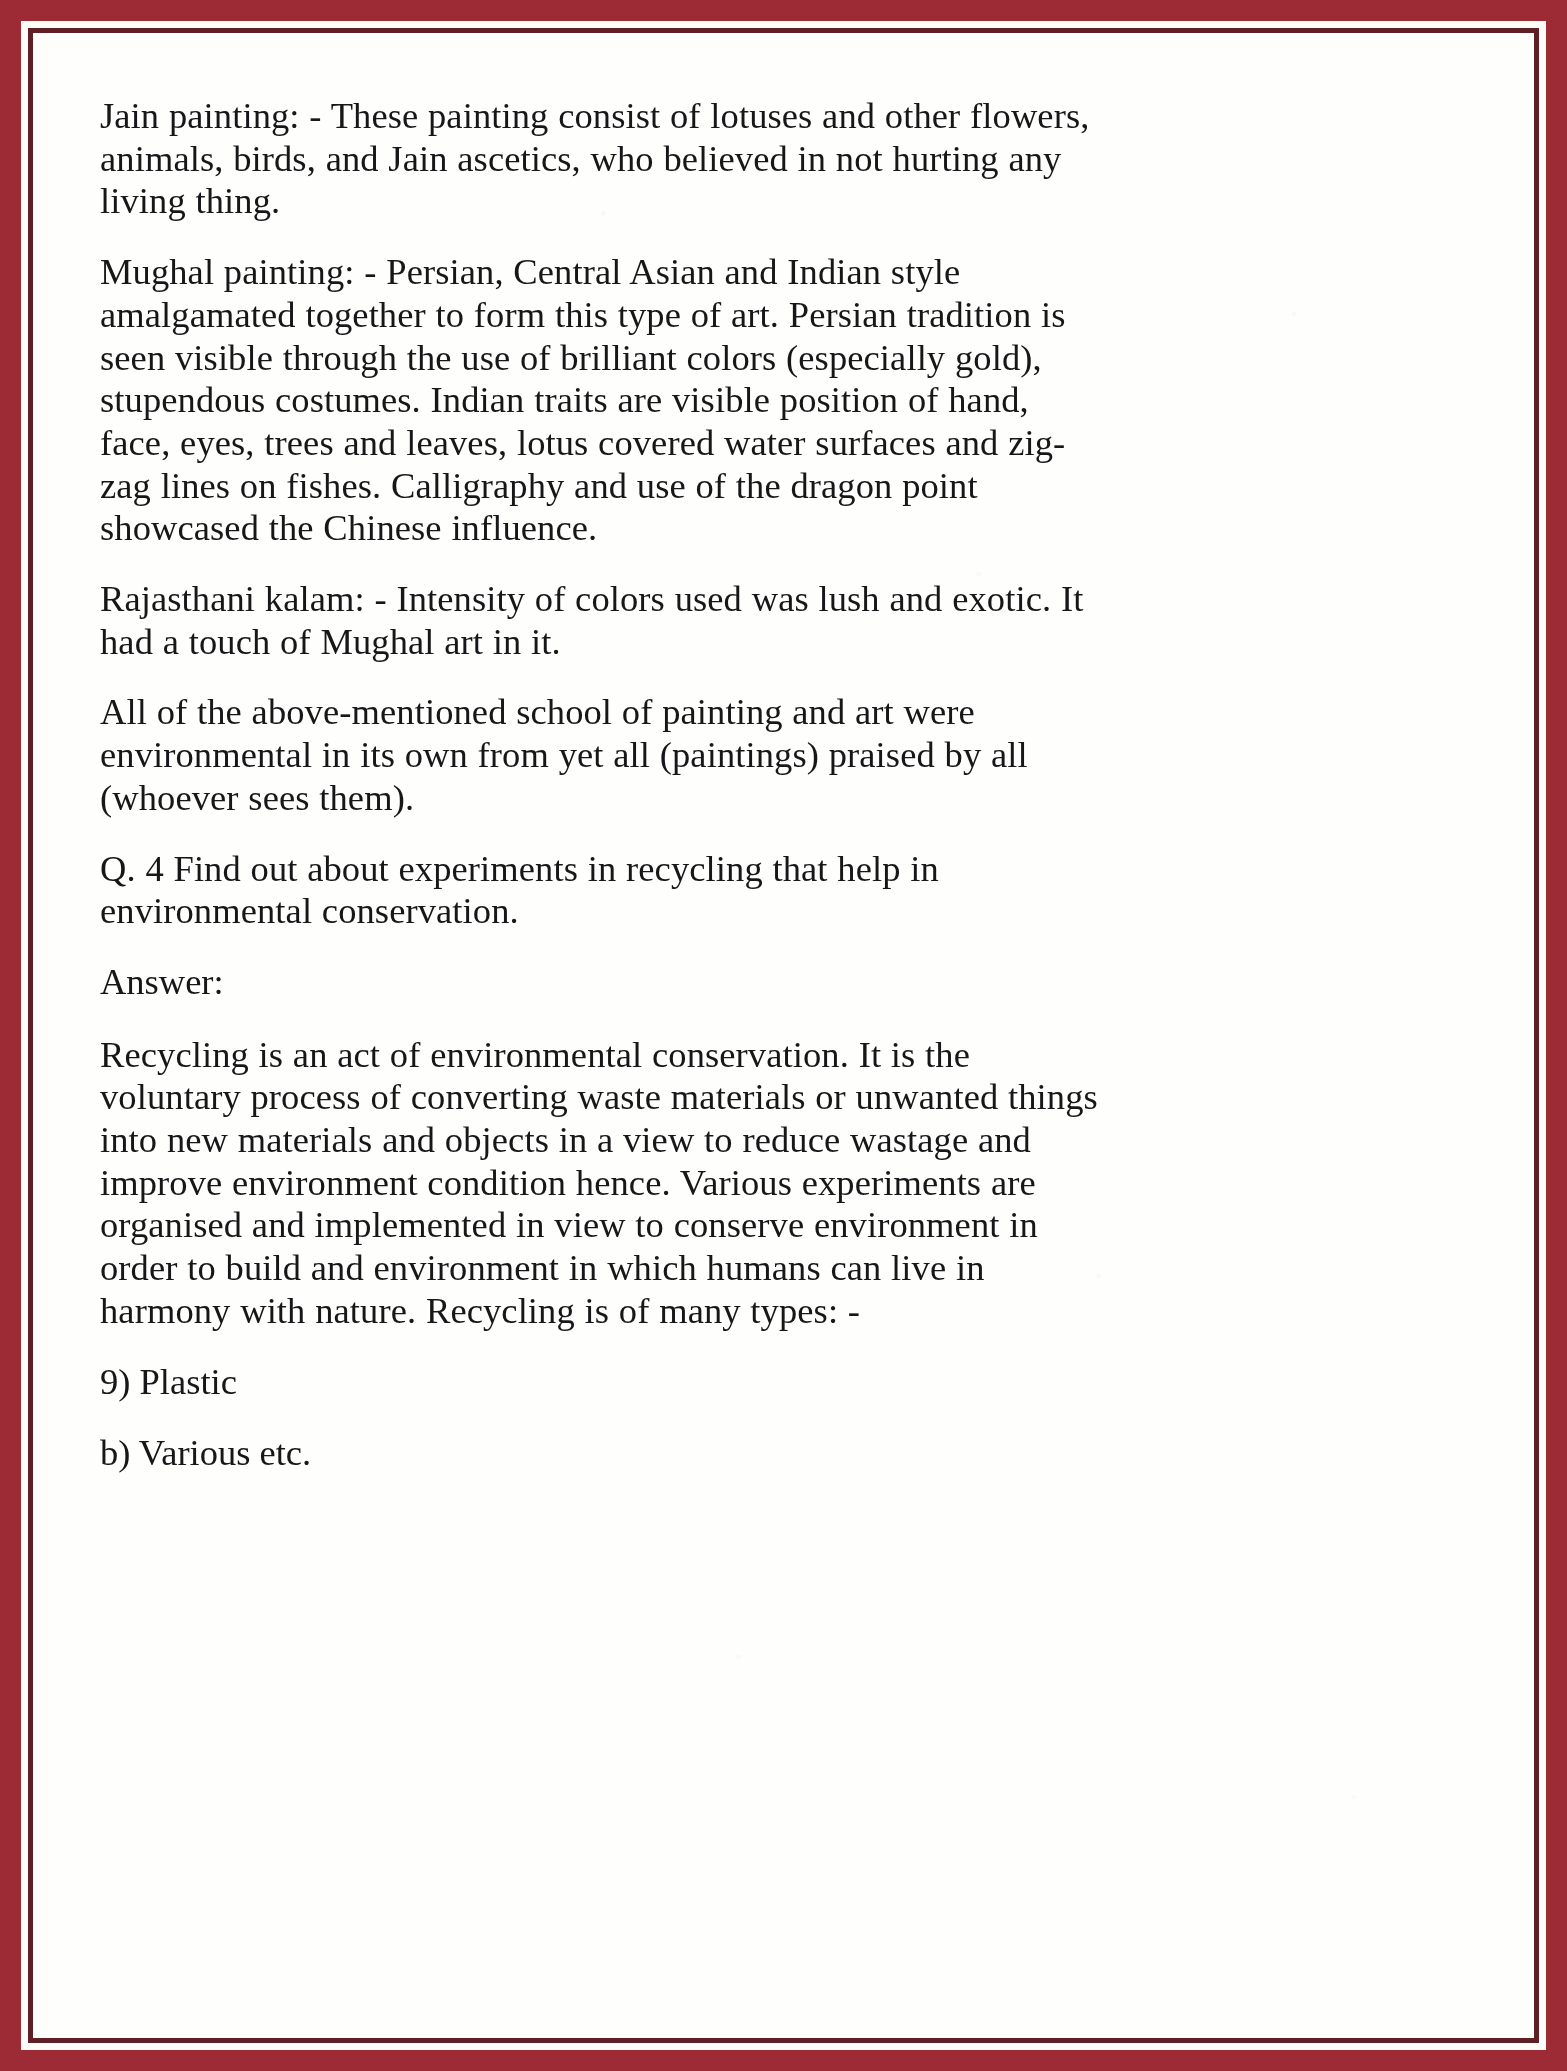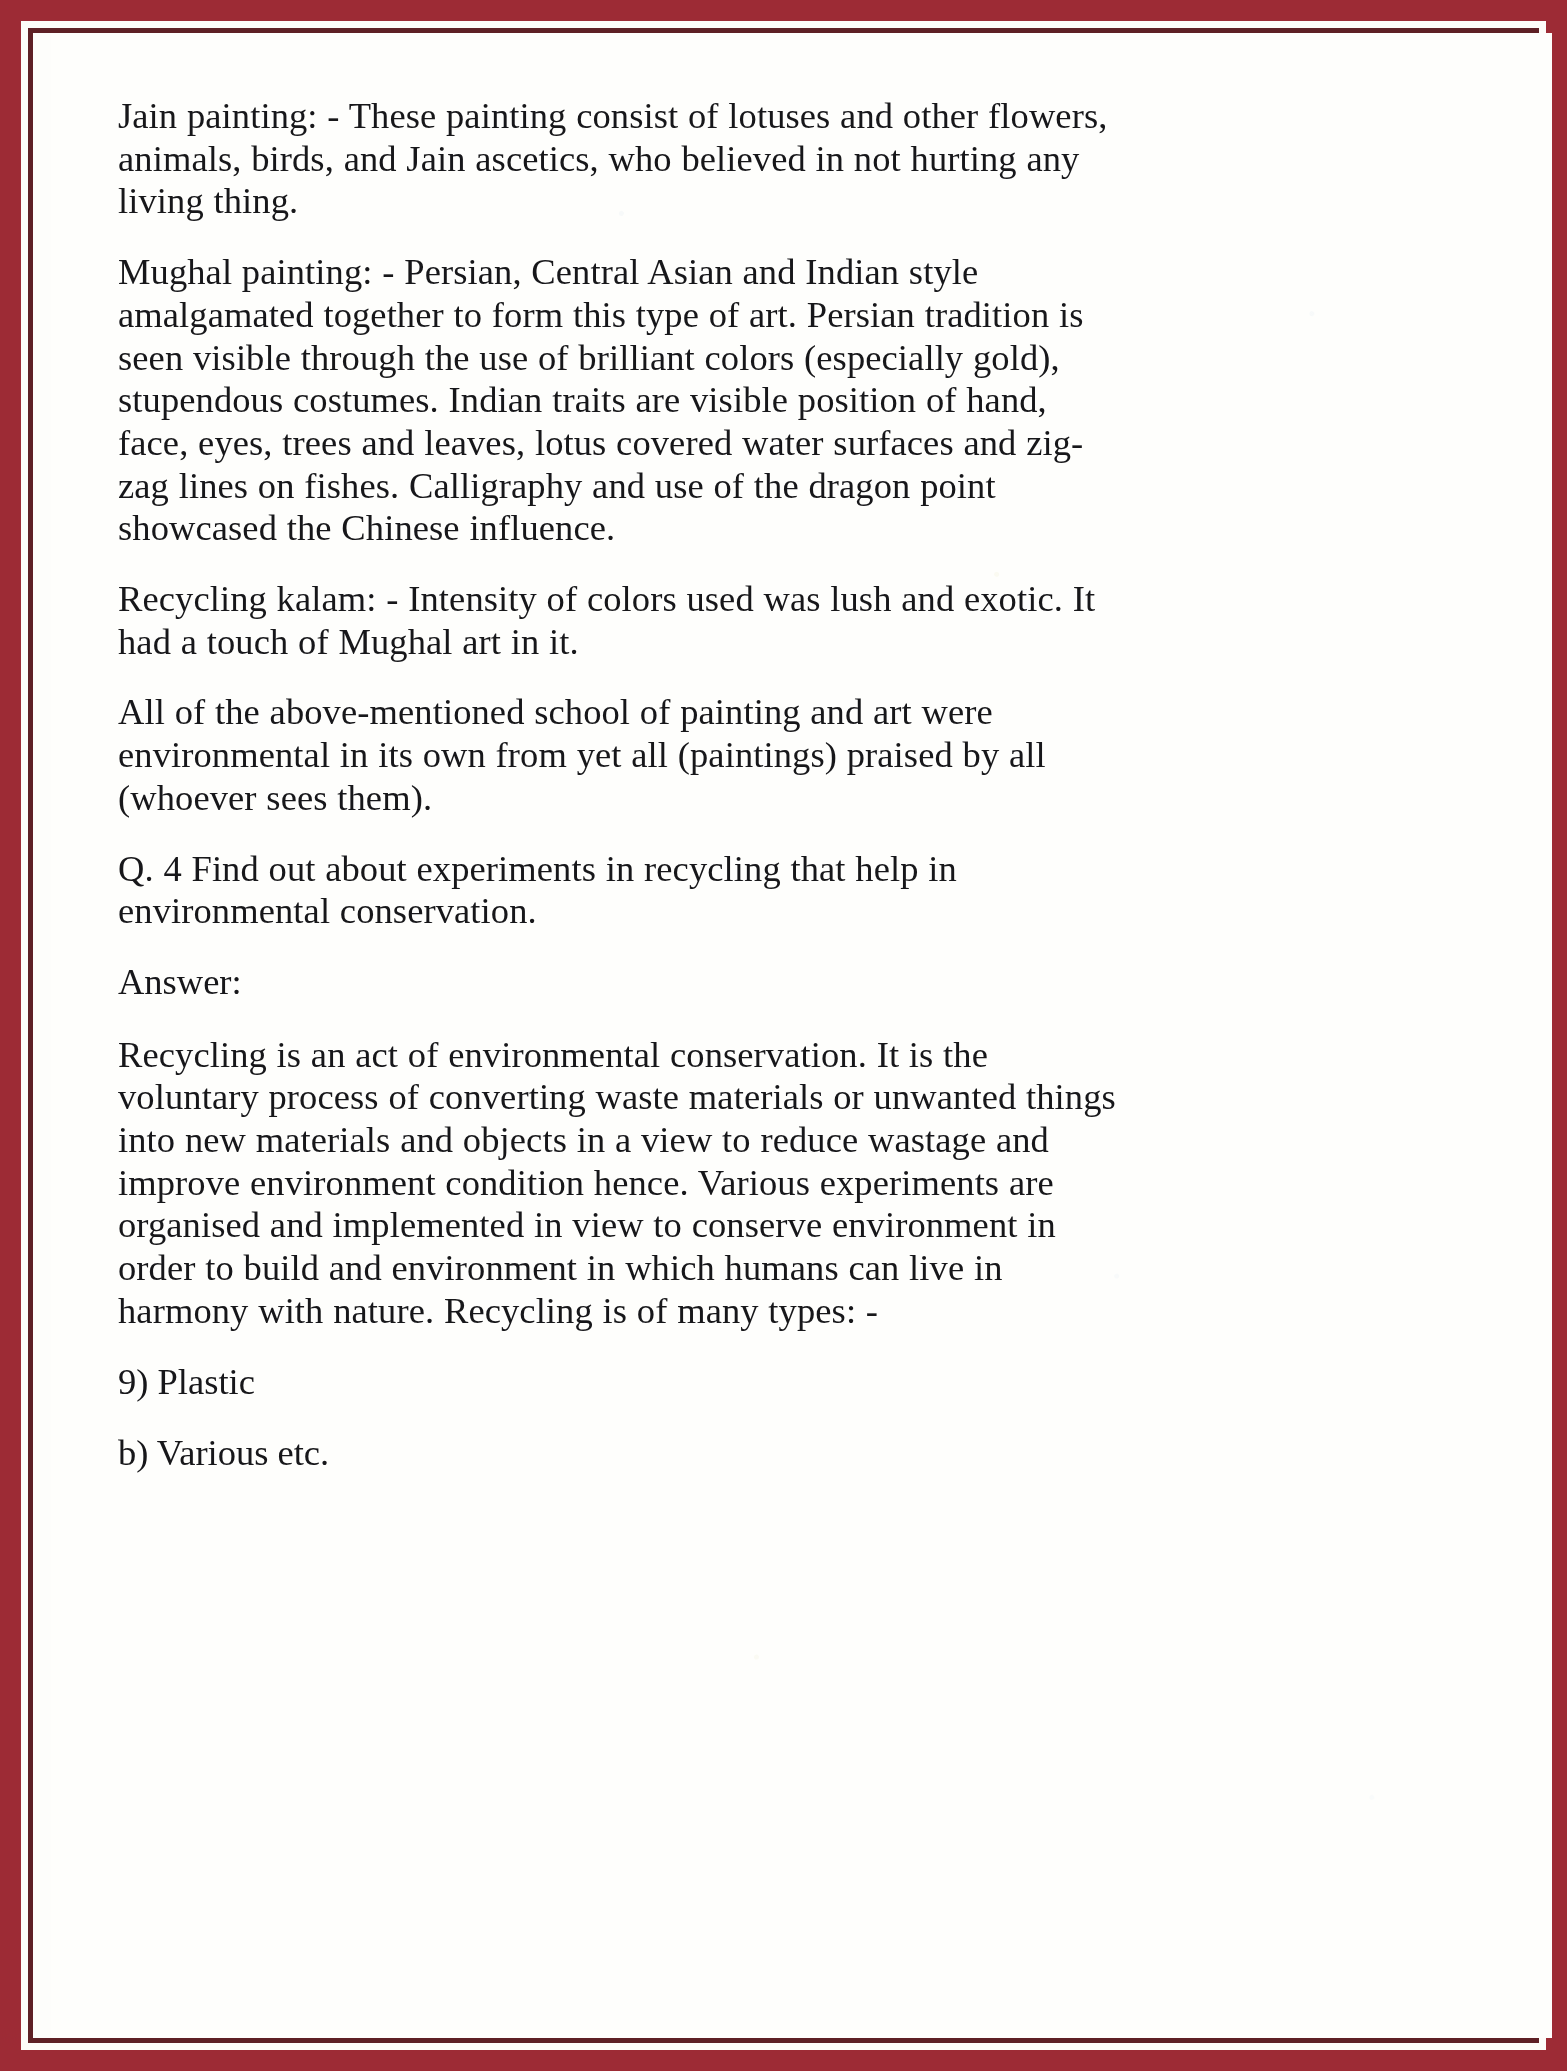--- a/index.html
+++ b/index.html
@@ -56,21 +56,20 @@
   }
 
   .paper {
     position: absolute;
     left: 33px;
     top: 33px;
     width: 1501px;
     height: 2005px;
     background: #fefefc;
     overflow: hidden;
-    margin-left: 18px;
   }
 
   .content {
     position: absolute;
     left: 67px;
     top: 62px;
     width: 1000px;
   }
 
   p.para {
@@ -131,21 +130,21 @@
 
   <div class="paper">
     <div class="speckle"></div>
 
     <div class="content">
 
       <p class="para">Jain painting: - These painting consist of lotuses and other flowers, animals, birds, and Jain ascetics, who believed in not hurting any living thing.</p>
 
       <p class="para">Mughal painting: - Persian, Central Asian and Indian style amalgamated together to form this type of art. Persian tradition is seen visible through the use of brilliant colors (especially gold), stupendous costumes. Indian traits are visible position of hand, face, eyes, trees and leaves, lotus covered water surfaces and zig-zag lines on fishes. Calligraphy and use of the dragon point showcased the Chinese influence.</p>
 
-      <p class="para">Recycling kalam: - Intensity of colors used was lush and exotic. It had a touch of Mughal art in it.</p>
+      <p class="para">Rajasthani kalam: - Intensity of colors used was lush and exotic. It had a touch of Mughal art in it.</p>
 
       <p class="para">All of the above-mentioned school of painting and art were environmental in its own from yet all (paintings) praised by all (whoever sees them).</p>
 
       <p class="para">Q. 4 Find out about experiments in recycling that help in environmental conservation.</p>
 
       <p class="label">Answer:</p>
 
       <p class="para">Recycling is an act of environmental conservation. It is the voluntary process of converting waste materials or unwanted things into new materials and objects in a view to reduce wastage and improve environment condition hence. Various experiments are organised and implemented in view to conserve environment in order to build and environment in which humans can live in harmony with nature. Recycling is of many types: -</p>
 
       <ul class="list">

